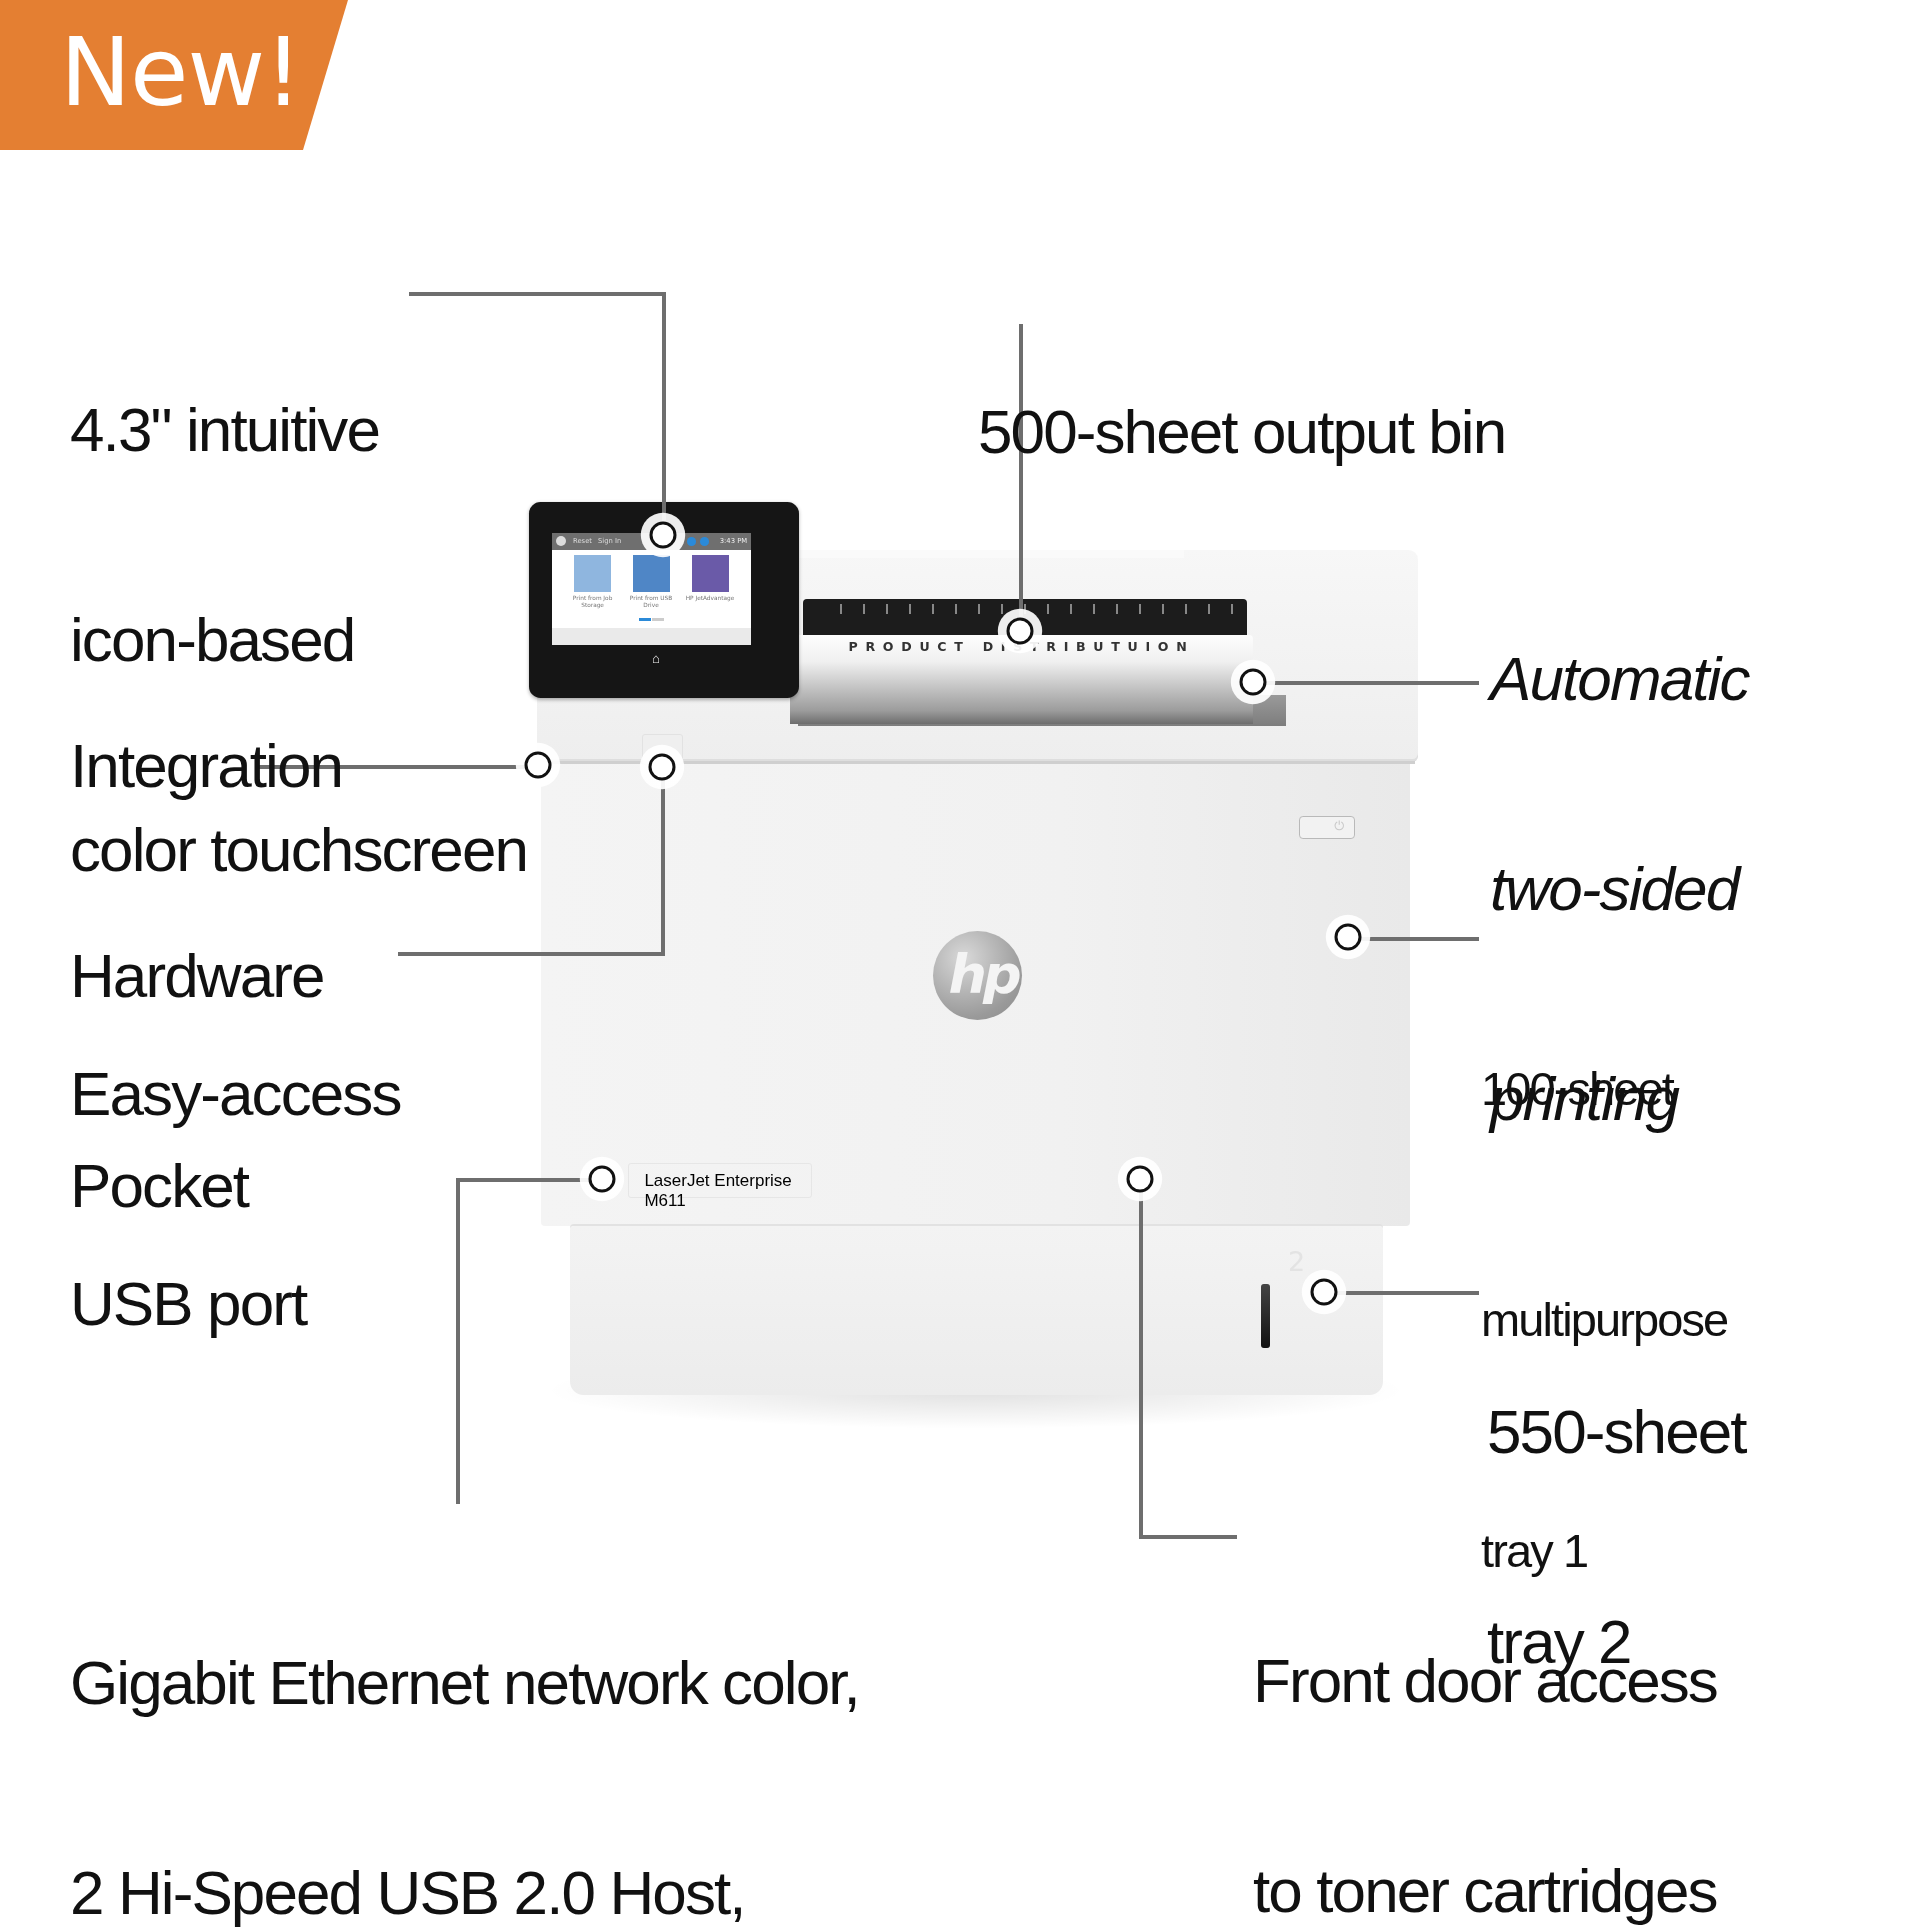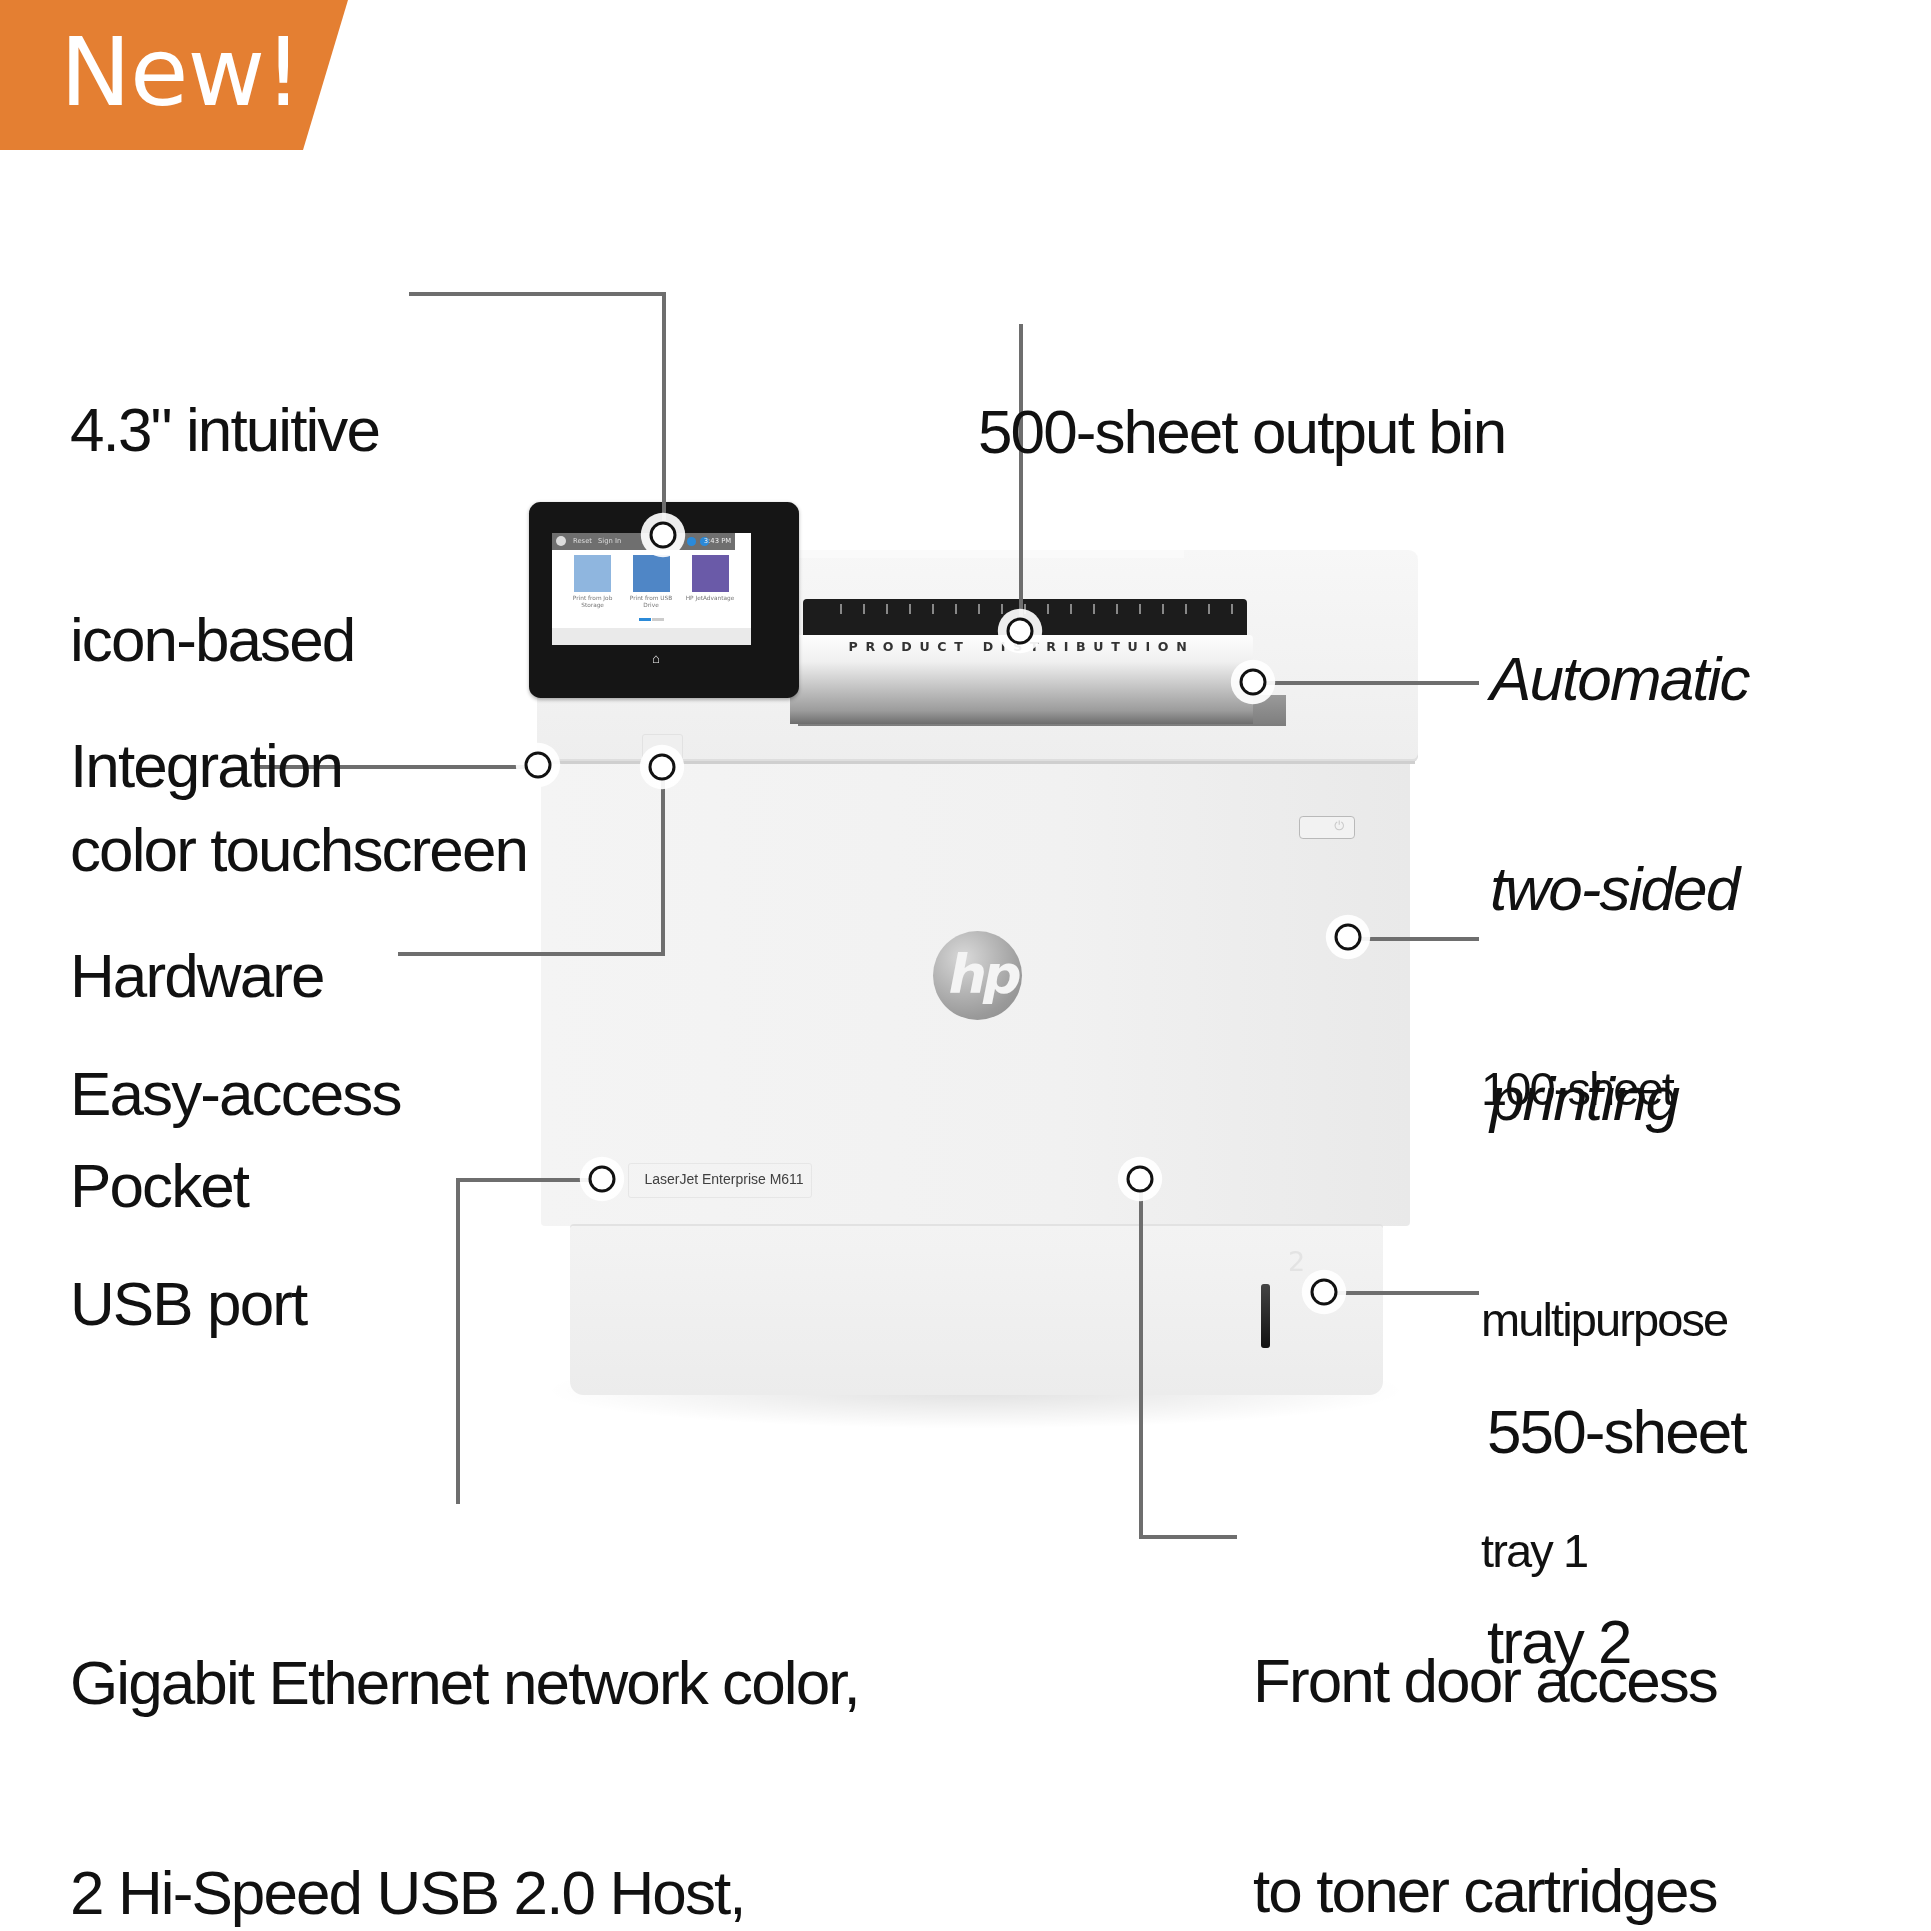--- a/index.html
+++ b/index.html
@@ -46,21 +46,21 @@
   .paper { left:790px; top:635px; width:463px; height:89px;
            background:linear-gradient(#fdfdfd 0%,#f0f0f0 30%,#9c9c9c 85%,#6d6d6d 100%); border-radius:3.9px 3.9px 0 0; }
   .paper-title { left:0; top:3.9px; width:463px; text-align:center; font-size:12.6px; letter-spacing:7.7px; font-weight:bold;
                  color:#333; font-family:"DejaVu Sans", sans-serif; }
   .paper-flat { left:798px; top:695px; width:488px; height:31px; background:linear-gradient(#9a9a9a,#7d7d7d); }
 
   
   .screen-bezel { left:529px; top:502px; width:270px; height:196px; background:#151515; border-radius:11.6px;
                   box-shadow:0 1.9px 3.9px rgba(0,0,0,0.3); }
   .screen { position:absolute; left:23px; top:31px; width:199px; height:112px; background:#fff; }
-  .screen-bar { position:absolute; left:0; top:0; width:183px; height:17.4px; background:#6f6f6f; color:#ddd;
+  .screen-bar { position:absolute; left:0; top:0; width:199px; height:17.4px; background:#6f6f6f; color:#ddd;
                 font-size:6.8px; line-height:17.4px; font-family:"DejaVu Sans", sans-serif; }
   .screen-bar .hp { position:absolute; left:3.9px; top:2.9px; width:10.6px; height:10.6px; border-radius:50%; background:#ddd; }
   .screen-bar .reset { position:absolute; left:21px; }
   .screen-bar .sign { position:absolute; left:46px; }
   .screen-bar .info { position:absolute; left:135px; top:3.9px; width:8.7px; height:8.7px; border-radius:50%; background:#2b8ad8; }
   .screen-bar .help { position:absolute; left:148px; top:3.9px; width:8.7px; height:8.7px; border-radius:50%; background:#2b8ad8; }
   .screen-bar .time { position:absolute; right:3.9px; color:#eee; }
   .tile { position:absolute; top:22px; width:37px; height:37px; }
   .tile-lbl { position:absolute; top:62px; width:58px; text-align:center; font-size:5.8px; line-height:6.8px; color:#777;
               font-family:"DejaVu Sans", sans-serif; }
@@ -72,21 +72,21 @@
   .usb-pocket { left:642px; top:734px; width:39px; height:29px; background:#efefef; border:1px solid #e2e2e2; border-radius:2.9px; }
   .power-btn { left:1299px; top:816px; width:54px; height:21px; border:1.9px solid #b9b9b9; border-radius:3.9px; background:#f2f2f2; }
   .power-icon { position:absolute; right:9.7px; top:1.9px; font-size:12.6px; color:#c8c8c8; }
 
   .hp-logo { left:933px; top:931px; width:89px; height:89px; border-radius:50%;
              background:radial-gradient(circle at 35% 30%,#d9d9d9,#9a9a9a 70%,#8a8a8a); }
   .hp-logo span { position:absolute; left:15.4px; top:11.6px; font-size:54px; font-style:italic; font-weight:bold; color:#f4f4f4;
                   font-family:"DejaVu Sans", sans-serif; letter-spacing:-3.9px; }
 
   .model-plate { left:628px; top:1163px; width:182px; height:33px; border:1px solid #e6e6e6; border-radius:2.9px; }
-  .model-plate span { position:absolute; left:15.4px; top:6.8px; font-size:14px; color:#404040; font-family:"Liberation Sans", sans-serif; }
+  .model-plate span { position:absolute; left:15.4px; top:6.8px; font-size:17px; color:#000000; font-family:"Liberation Sans", sans-serif; }
 
   .tray-handle { left:1261px; top:1284px; width:8.7px; height:64px; background:linear-gradient(#444,#111); border-radius:2.9px; }
   .tray-num { left:1288px; top:1246px; font-size:27px; color:#e3e3e3; font-family:"DejaVu Sans", sans-serif; }
 </style>
 </head>
 <body>
 
 <div class="abs badge">
   <span>New!</span>
 </div>

